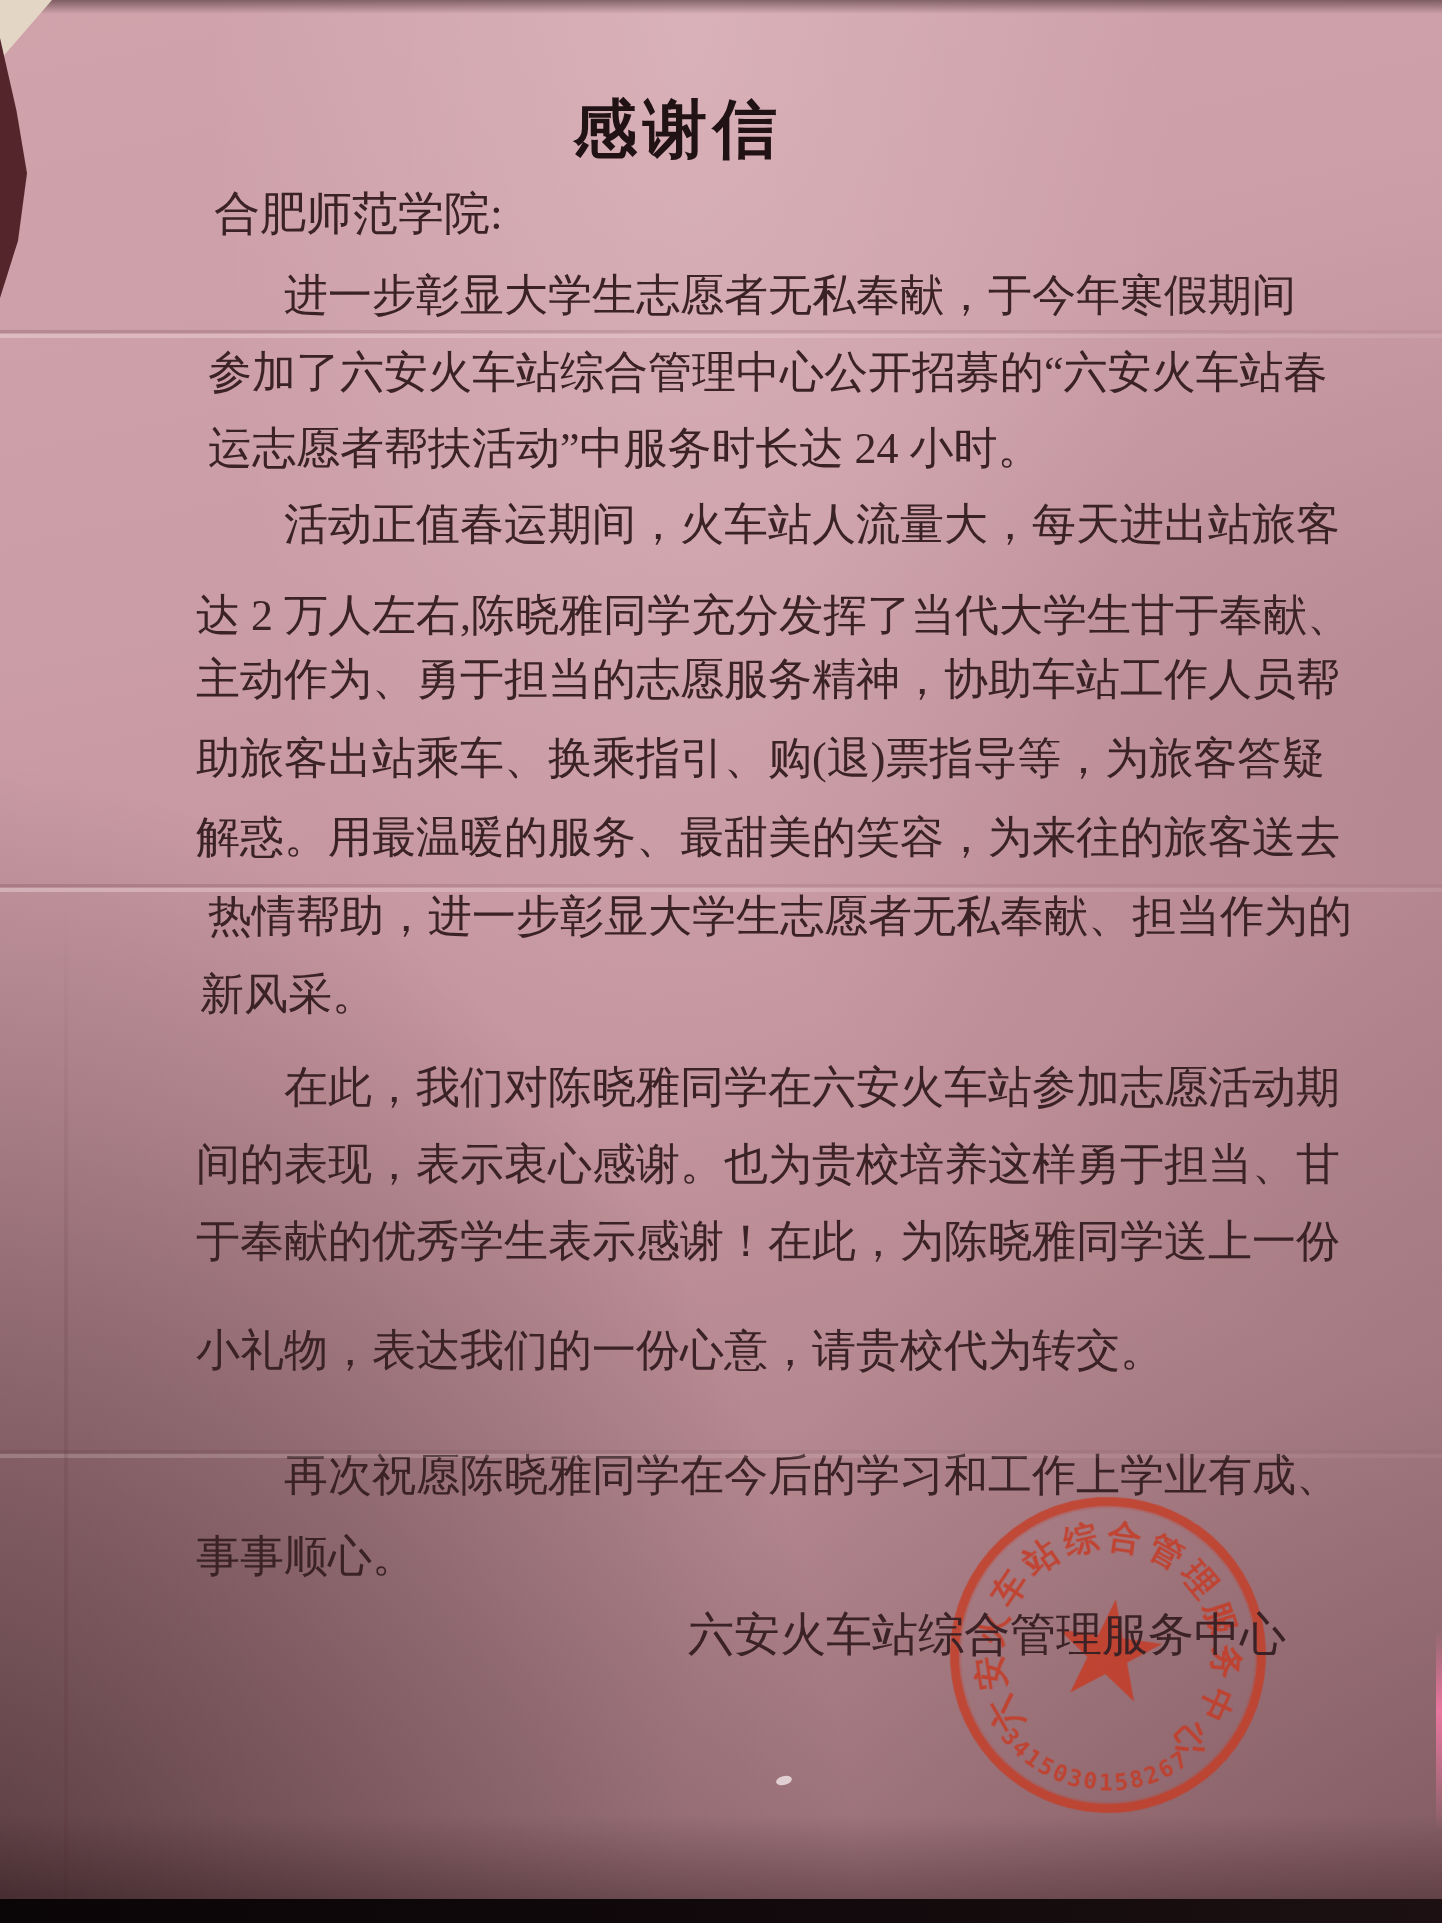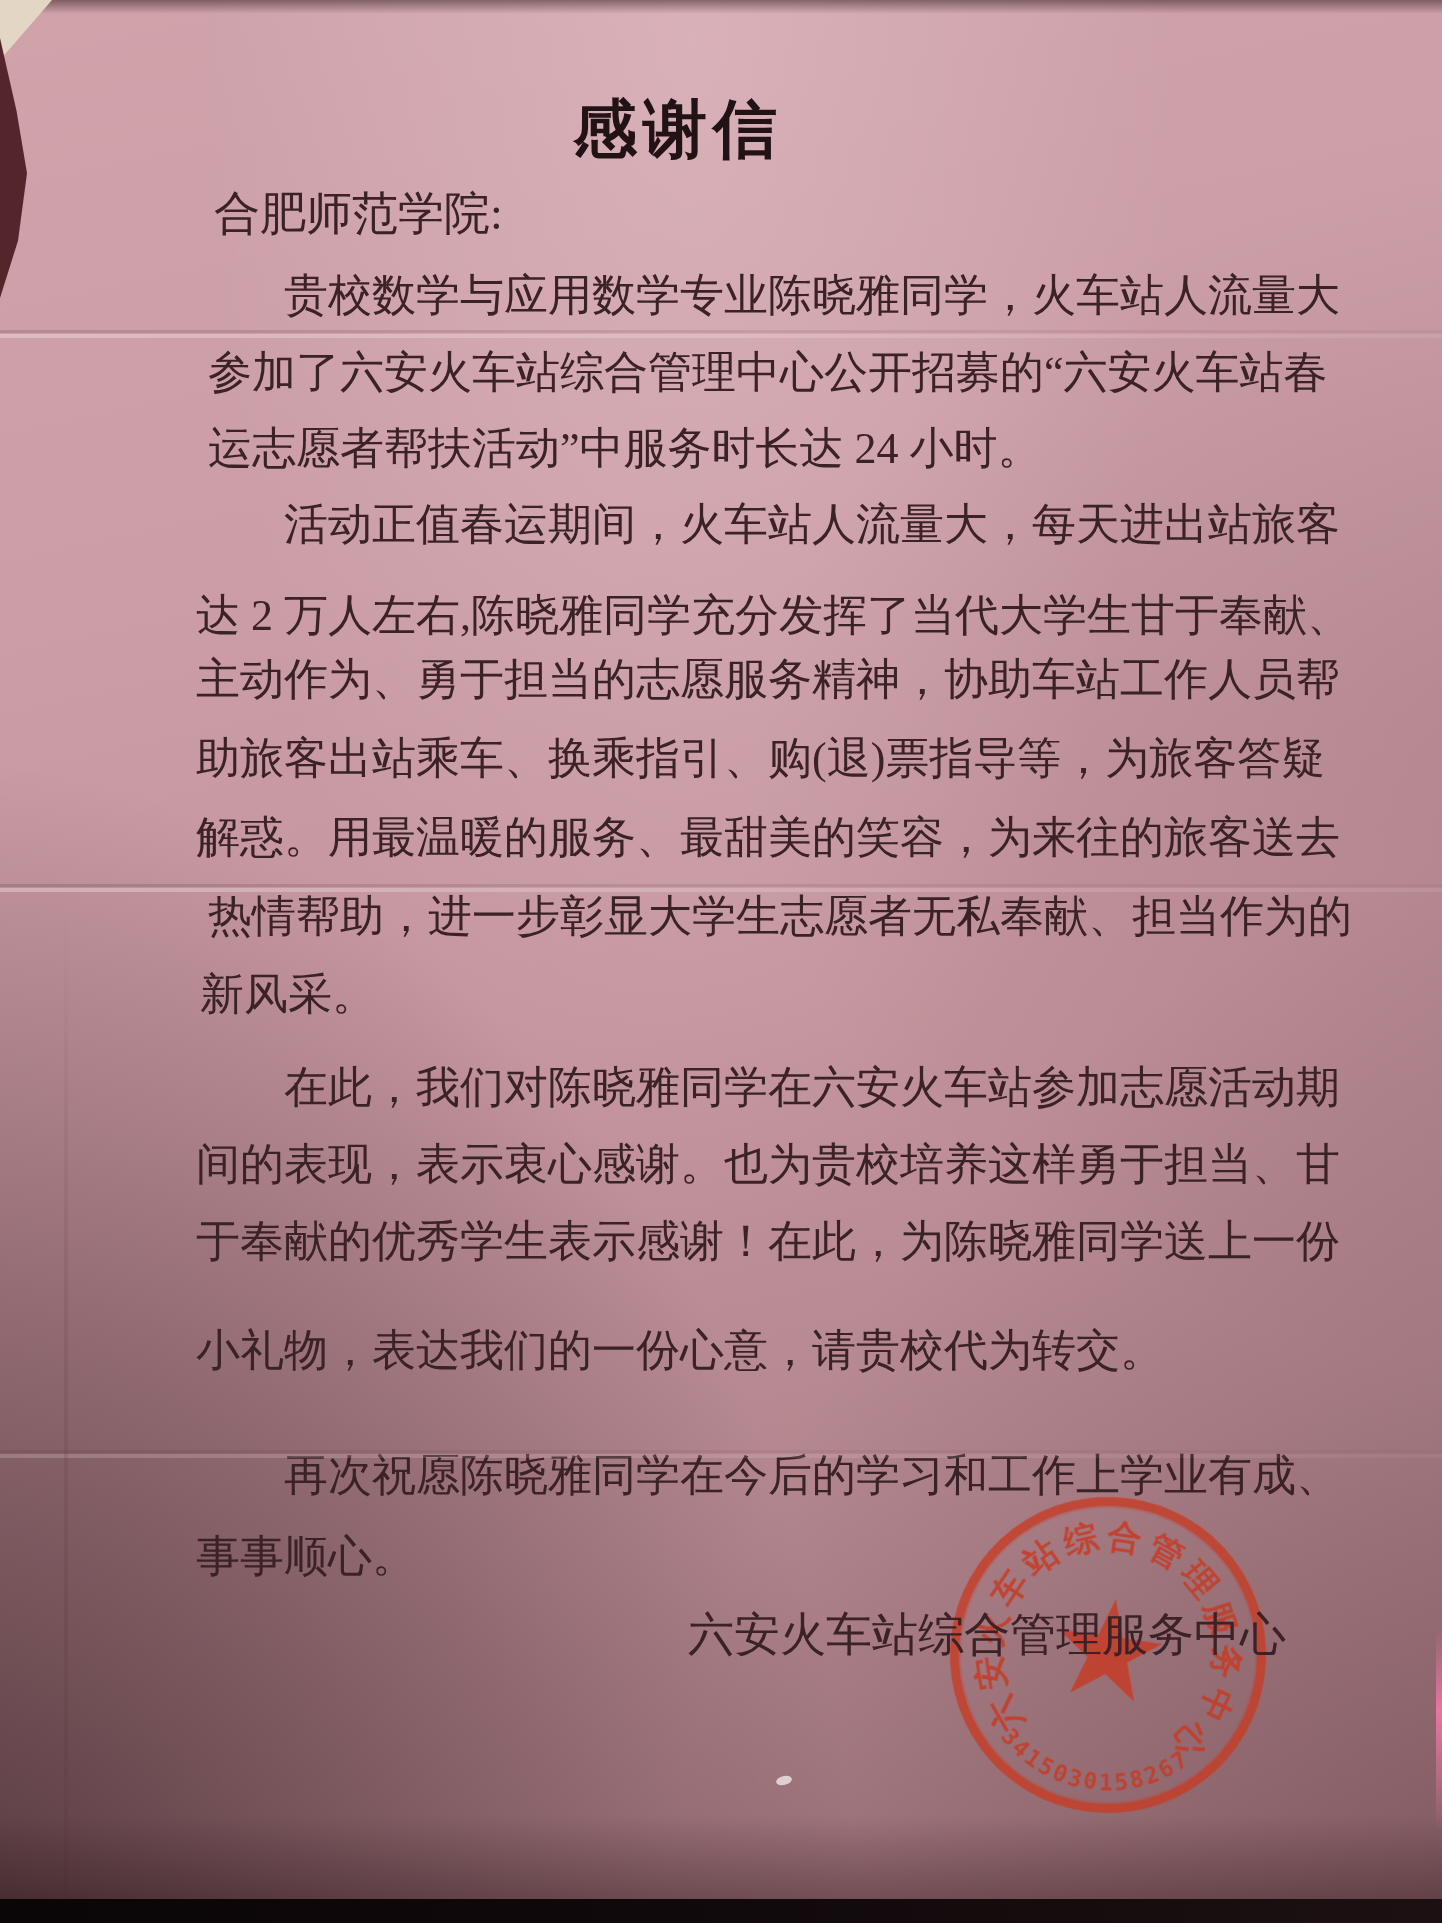--- a/index.html
+++ b/index.html
@@ -82,21 +82,21 @@
   <div class="speck"></div>
   <div class="right-glint"></div>
   <div class="bottom-shadow"></div>
   <div class="bottom-strip"></div>
 
   <div id="salutation" class="txt" style="left:214px;top:183px">合肥师范学院:</div>
 
   <div id="title" class="txt" style="left:678px;top:86px">感谢信</div>
 
   <div id="body">
-      <div class="line" style="top: 270px; left: 284px;">贵校数学与应用数学专业陈晓雅同学，火车站人流量大</div>
+      <div class="line" style="top: 270px; left: 284px;">进一步彰显大学生志愿者无私奉献，于今年寒假期间</div>
       <div class="line" style="top: 347px; left: 208px;">参加了六安火车站综合管理中心公开招募的“六安火车站春</div>
       <div class="line" style="top: 423px; left: 208px; font-family: Liberation Serif, serif;">运志愿者帮扶活动”中服务时长达 24 小时。</div>
       <div class="line" style="top: 499px; left: 284px;">活动正值春运期间，火车站人流量大，每天进出站旅客</div>
       <div class="line" style="top: 590px; left: 196px;">达 2 万人左右,陈晓雅同学充分发挥了当代大学生甘于奉献、</div>
       <div class="line" style="top: 654px; left: 196px;">主动作为、勇于担当的志愿服务精神，协助车站工作人员帮</div>
       <div class="line" style="top: 733px; left: 196px;">助旅客出站乘车、换乘指引、购(退)票指导等，为旅客答疑</div>
       <div class="line" style="top: 812px; left: 196px;">解惑。用最温暖的服务、最甜美的笑容，为来往的旅客送去</div>
       <div class="line" style="top: 891px; left: 196px; margin-left: 12px;">热情帮助，进一步彰显大学生志愿者无私奉献、担当作为的</div>
       <div class="line" style="top: 969px; left: 200px;">新风采。</div>
       <div class="line" style="top: 1062px; left: 284px;">在此，我们对陈晓雅同学在六安火车站参加志愿活动期</div>

